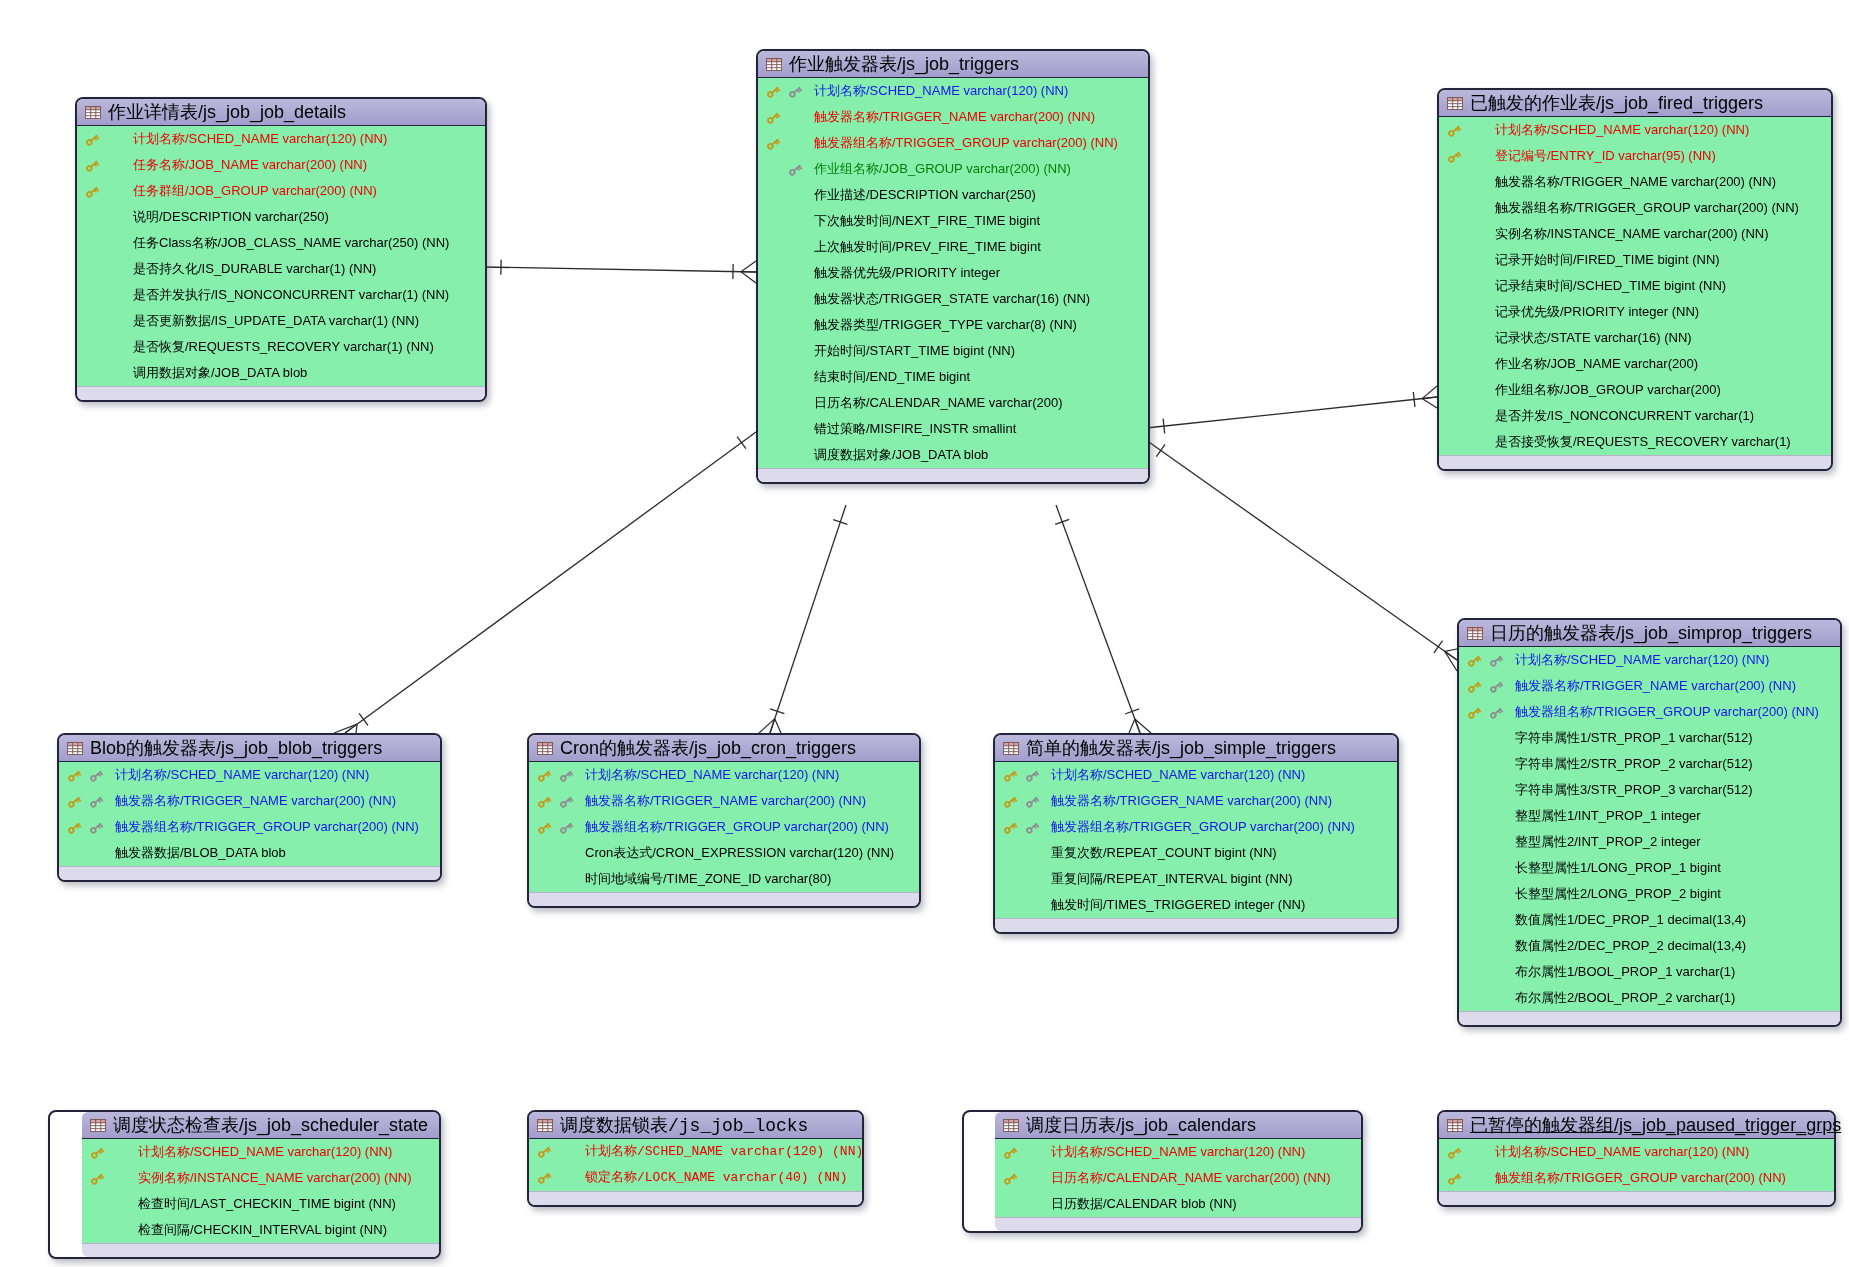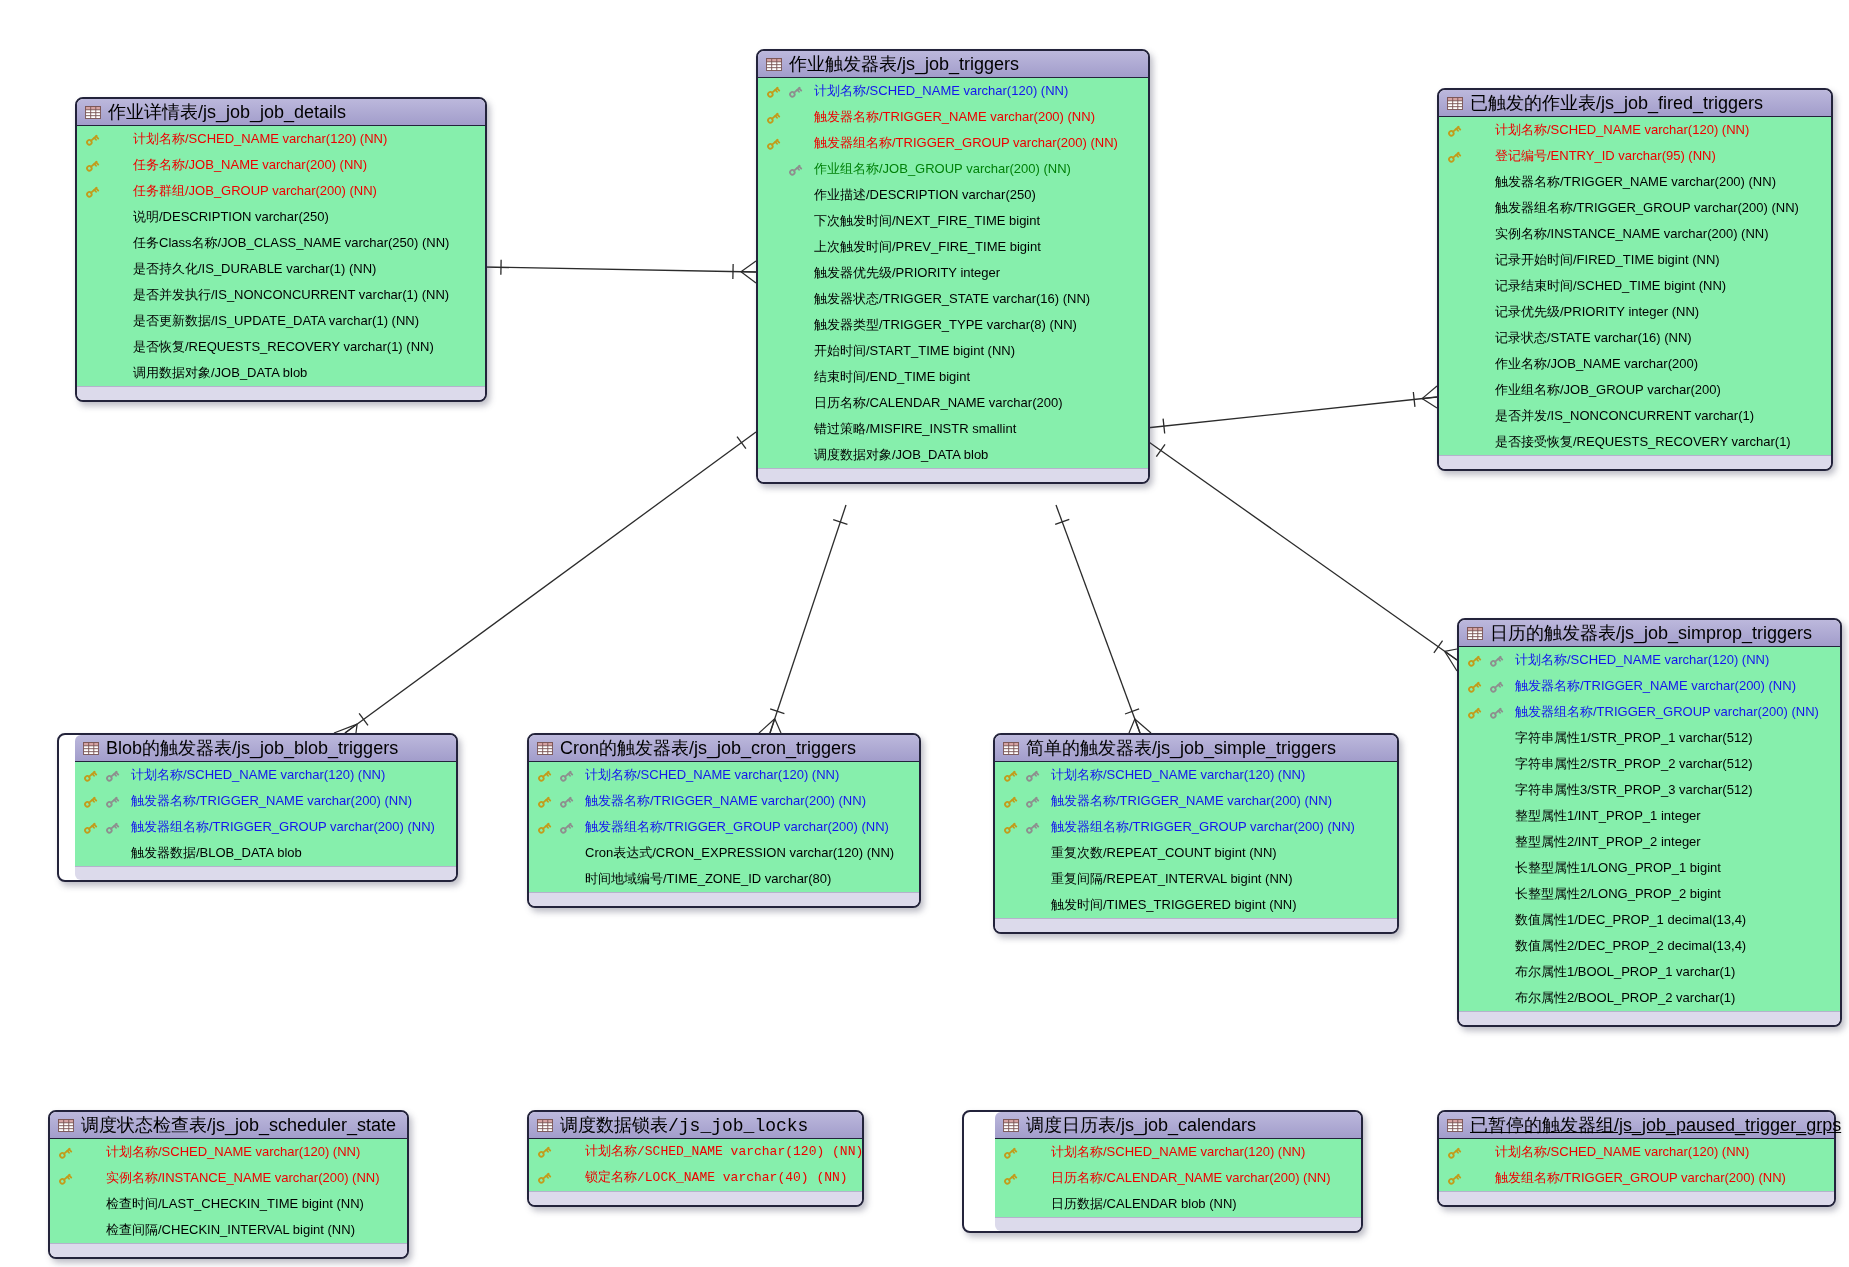--- a/index.html
+++ b/index.html
@@ -444,21 +444,21 @@
         </div>
         <div class="trow">
           <span class="ftext c-black">布尔属性1/BOOL_PROP_1 varchar(1)</span>
         </div>
         <div class="trow">
           <span class="ftext c-black">布尔属性2/BOOL_PROP_2 varchar(1)</span>
         </div>
       </div>
       <div class="tfoot"></div>
     </div>
-    <div class="table" style="left: 57px; top: 733px; width: 381px; padding-left: 16px;">
+    <div class="table" style="left: 57px; top: 733px; width: 381px;">
       <div class="thead">
         <span class="ticon">
           <svg viewBox="0 0 17 14" width="16" height="13" aria-hidden="true">
      <rect x="0.5" y="0.5" width="16" height="13" fill="#ffffff" stroke="#7a5555"></rect>
      <rect x="0.5" y="0.5" width="16" height="3.6" fill="#d6a3a3" stroke="#7a5555"></rect>
      <path d="M6 0.5 V13.5 M11.5 0.5 V13.5 M0.5 7.2 H16.5 M0.5 10.4 H16.5" stroke="#7a5555" fill="none" stroke-width="1"></path>
    </svg>
         </span>
         <span class="ttitle">Blob的触发器表/js_job_blob_triggers</span>
       </div>
@@ -673,26 +673,26 @@
    </svg></span>
           <span class="ftext c-blue">触发器组名称/TRIGGER_GROUP varchar(200) (NN)</span>
         </div>
         <div class="trow">
           <span class="ftext c-black">重复次数/REPEAT_COUNT bigint (NN)</span>
         </div>
         <div class="trow">
           <span class="ftext c-black">重复间隔/REPEAT_INTERVAL bigint (NN)</span>
         </div>
         <div class="trow">
-          <span class="ftext c-black">触发时间/TIMES_TRIGGERED bigint (NN)</span>
-        </div>
-      </div>
-      <div class="tfoot"></div>
-    </div>
-    <div class="table" style="left: 48px; top: 1110px; width: 357px;">
+          <span class="ftext c-black">触发时间/TIMES_TRIGGERED integer (NN)</span>
+        </div>
+      </div>
+      <div class="tfoot"></div>
+    </div>
+    <div class="table" style="left: 48px; top: 1110px; width: 357px; padding-left: 32px;">
       <div class="thead">
         <span class="ticon">
           <svg viewBox="0 0 17 14" width="16" height="13" aria-hidden="true">
      <rect x="0.5" y="0.5" width="16" height="13" fill="#ffffff" stroke="#7a5555"></rect>
      <rect x="0.5" y="0.5" width="16" height="3.6" fill="#d6a3a3" stroke="#7a5555"></rect>
      <path d="M6 0.5 V13.5 M11.5 0.5 V13.5 M0.5 7.2 H16.5 M0.5 10.4 H16.5" stroke="#7a5555" fill="none" stroke-width="1"></path>
    </svg>
         </span>
         <span class="ttitle">调度状态检查表/js_job_scheduler_state</span>
       </div>

